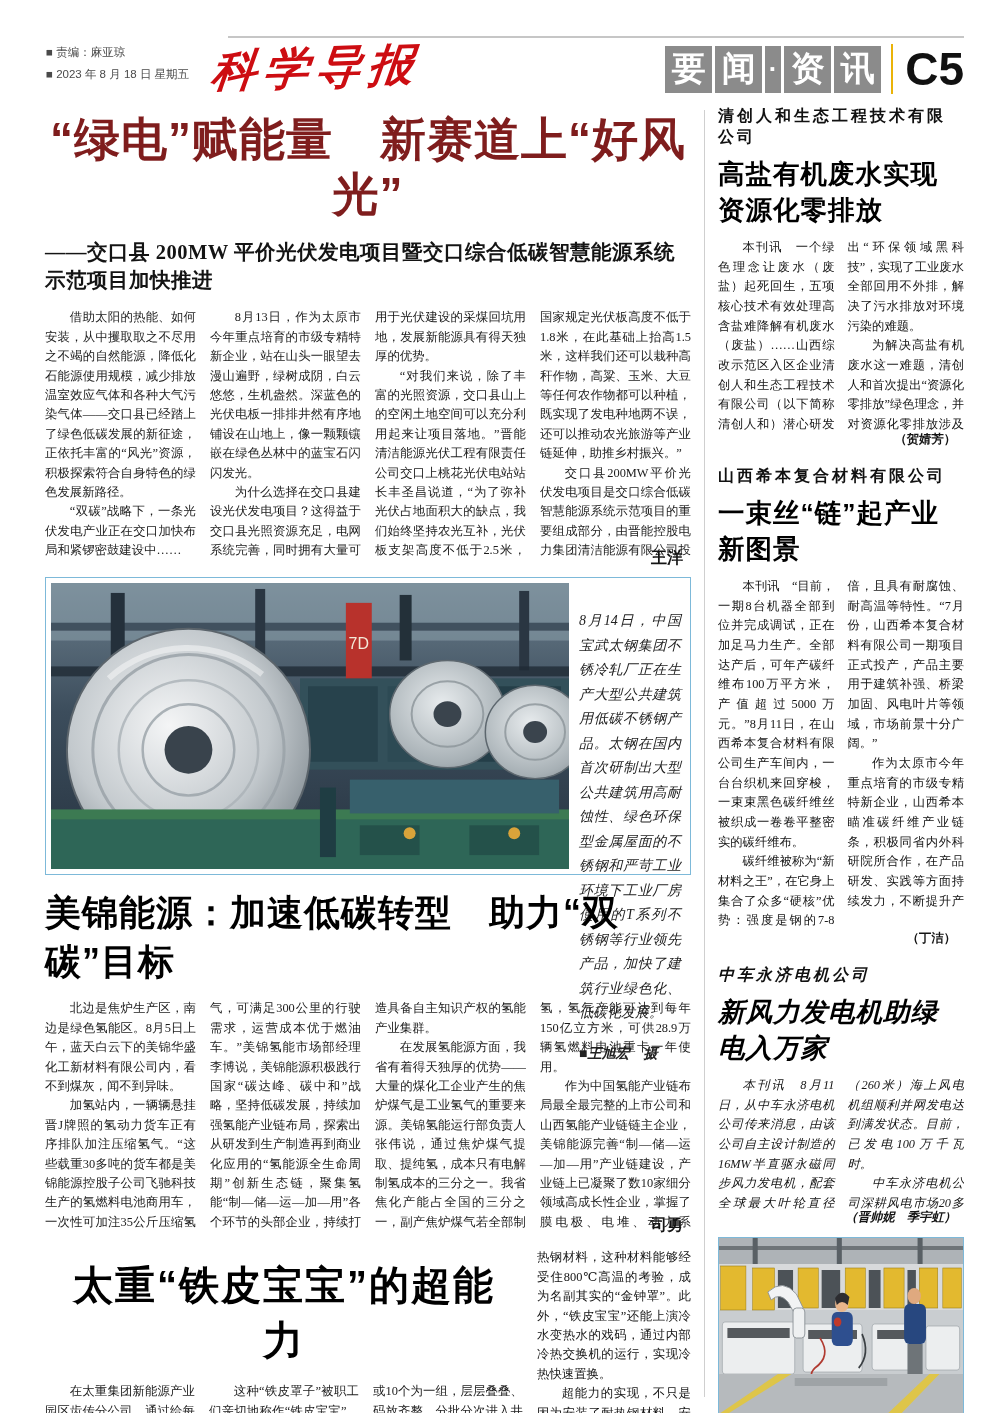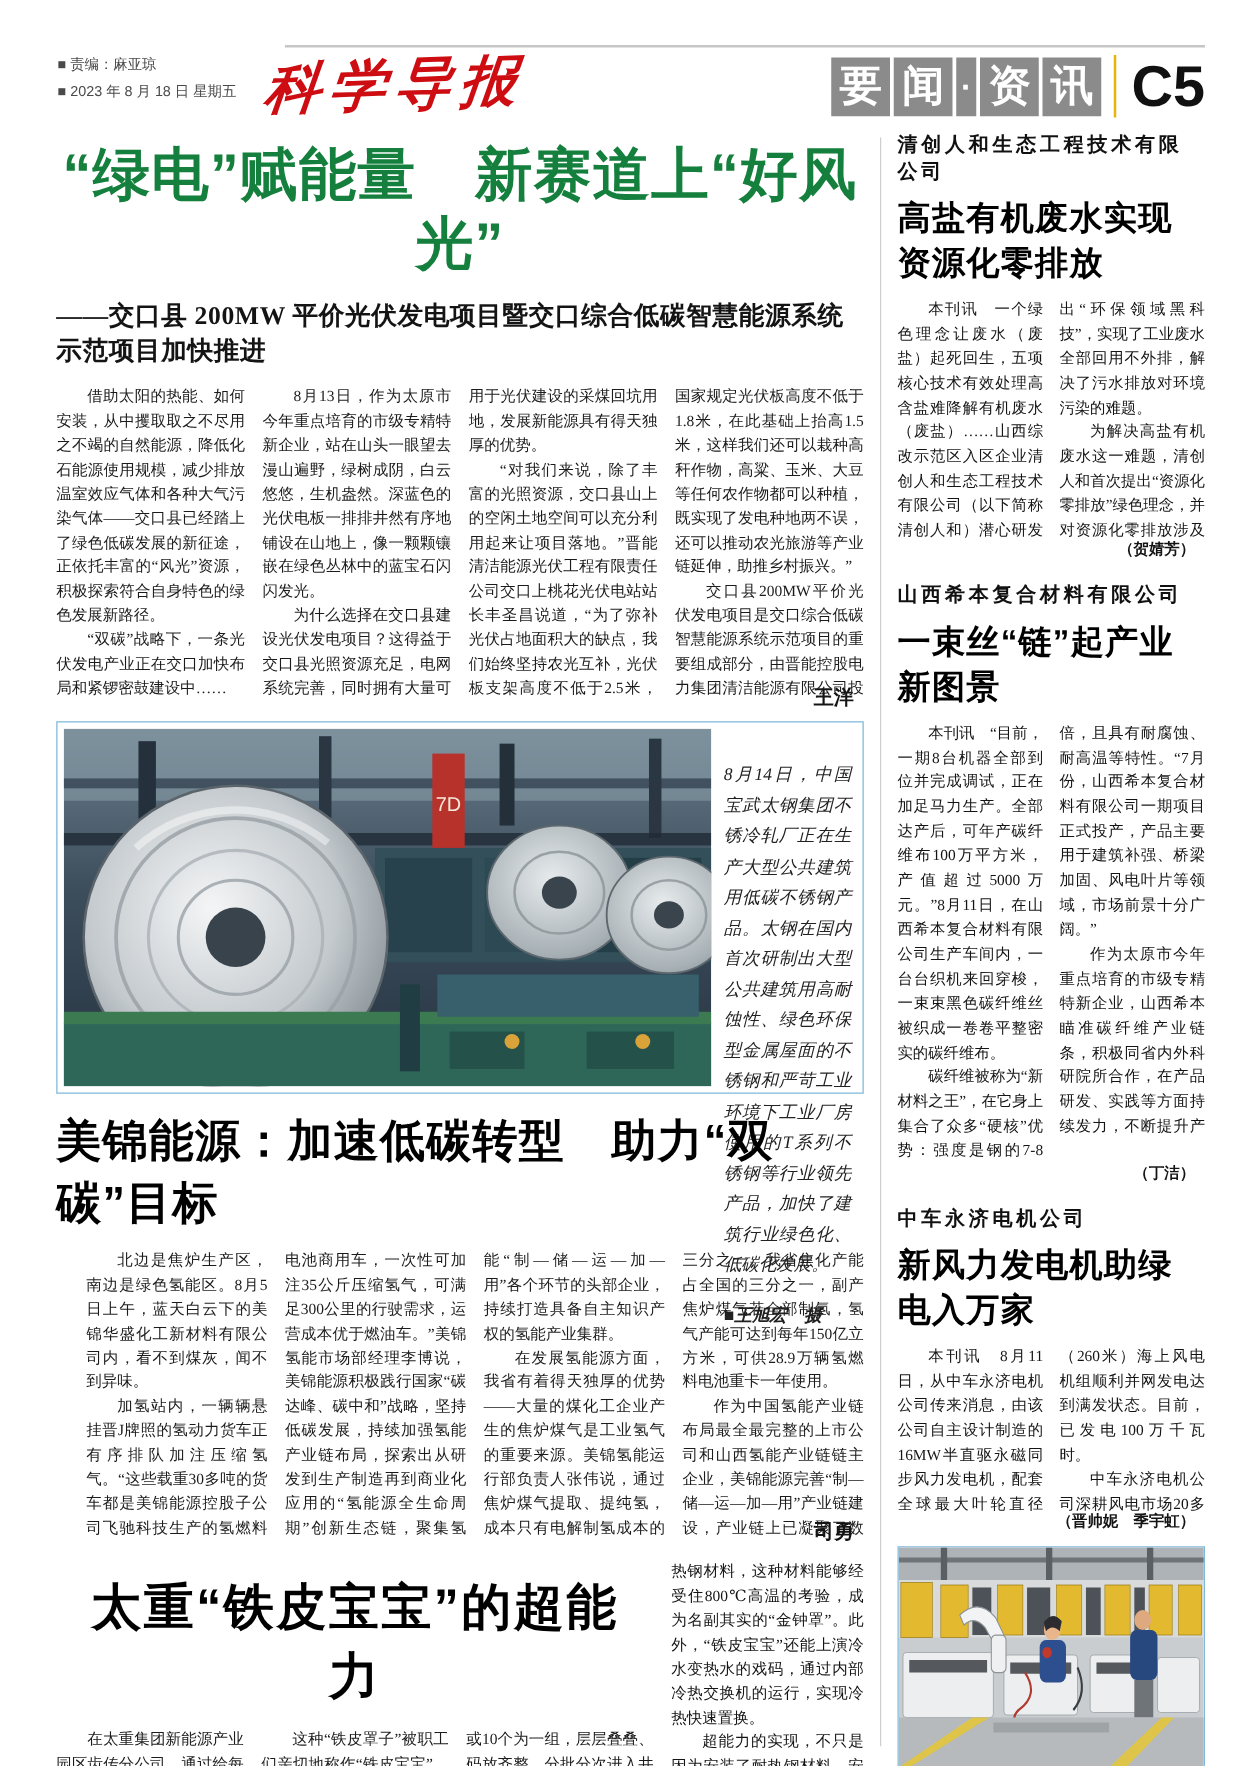--- a/index.html
+++ b/index.html
@@ -30,35 +30,35 @@
 
   
   p { text-indent:2em; }
   .body-cols { font-size:12.4px; line-height:1.565; text-align:justify; overflow:hidden; column-gap:14px;
                color:#1b1b1b; }
   .byline { text-align:right; font-weight:bold; text-indent:0; padding-right:8px; }
   .noindent { text-indent:0; }
 
   
   .h1-main { font-size:46px; font-weight:bold; text-align:center; letter-spacing:1px; line-height:1.2;
-             font-family:"Liberation Sans","DejaVu Sans",sans-serif; color:#15803d; margin-top:6px; }
+             font-family:"Liberation Sans","DejaVu Sans",sans-serif; color:#7f1d1d; margin-top:6px; }
   .h1-sub { font-size:20.5px; font-weight:bold; text-align:left; margin:16px 0 14px; letter-spacing:.5px; }
   .a1-body { column-count:4; height:258px; }
 
   
   .photo-box { border:1px solid #7db9d9; margin-top:8px; height:298px; display:flex; padding:5px; }
   .photo-box svg { flex:1; height:100%; display:block; }
   .photo-cap { width:116px; padding:26px 4px 4px 10px; font-size:14px; font-style:italic; line-height:1.75;
                text-align:justify; color:#222; }
   .photo-cap .credit { font-style:italic; font-weight:bold; text-indent:0; margin-top:16px; }
 
   
   .h2-main { font-size:36px; font-weight:bold; letter-spacing:1px; margin:14px 0 12px;
              font-family:"Liberation Sans","DejaVu Sans",sans-serif; color:#000; }
-  .a2-body { column-count:4; height:236px;margin-left:24px; }
+  .a2-body { column-count:4; height:236px; }
 
   
   .a3-wrap { display:flex; margin-top:12px; }
   .a3-left { width:478px; margin-right:14px; }
   .h3-main { font-size:40px; font-weight:bold; text-align:center; letter-spacing:2px; margin:10px 14px 14px;
              font-family:"Liberation Sans","DejaVu Sans",sans-serif; color:#000; }
   .a3-body { column-count:3; height:200px; }
   .a3-right { flex:1; height:268px; overflow:hidden; font-size:12.4px; line-height:1.565; text-align:justify; }
 
   
@@ -225,21 +225,21 @@
         <div class="sb-kicker">山西希本复合材料有限公司</div>
         <div class="sb-head">一束丝“链”起产业新图景</div>
         <div class="sb-body sb-b">
             <p>本刊讯　“目前，一期8台机器全部到位并完成调试，正在加足马力生产。全部达产后，可年产碳纤维布100万平方米，产值超过5000万元。”8月11日，在山西希本复合材料有限公司生产车间内，一台台织机来回穿梭，一束束黑色碳纤维丝被织成一卷卷平整密实的碳纤维布。</p>
             <p>碳纤维被称为“新材料之王”，在它身上集合了众多“硬核”优势：强度是钢的7-8倍，且具有耐腐蚀、耐高温等特性。“7月份，山西希本复合材料有限公司一期项目正式投产，产品主要用于建筑补强、桥梁加固、风电叶片等领域，市场前景十分广阔。”</p>
             <p>作为太原市今年重点培育的市级专精特新企业，山西希本瞄准碳纤维产业链条，积极同省内外科研院所合作，在产品研发、实践等方面持续发力，不断提升产品的技术含量和附加值。</p>
           </div>
         <p class="byline" style="margin-top:-19px;font-size:12.3px;">（丁洁）</p>
       </div>
 
-      <div class="sb-article" style="margin-bottom:11px;">
+      <div class="sb-article" style="margin-bottom:11px;font-style:italic;">
         <div class="sb-kicker">中车永济电机公司</div>
         <div class="sb-head">新风力发电机助绿电入万家</div>
         <div class="sb-body sb-c">
             <p>本刊讯　8月11日，从中车永济电机公司传来消息，由该公司自主设计制造的16MW半直驱永磁同步风力发电机，配套全球最大叶轮直径（260米）海上风电机组顺利并网发电达到满发状态。目前，已发电100万千瓦时。</p>
             <p>中车永济电机公司深耕风电市场20多年，坚持创新驱动发展理念，不断迭代推出新技术、新产品。此次并网发电的16MW半直驱永磁同步风力发电机于2022年12月在山东东营完成两台样机制造和型式试验，试验结果的各项参数均达到设计要求。该风力发电机具有功率密度高、重量轻、结构紧凑、冷却效率高、运维成本低等特点。海上风电机组全年可发电6700万千瓦时，减碳5.6万吨，为8万居民提供绿电。</p>
           </div>
         <p class="byline" style="margin-top:-19px;font-size:12.3px;">（晋帅妮　季宇虹）</p>
       </div>
 
       <div class="sb-photo">

